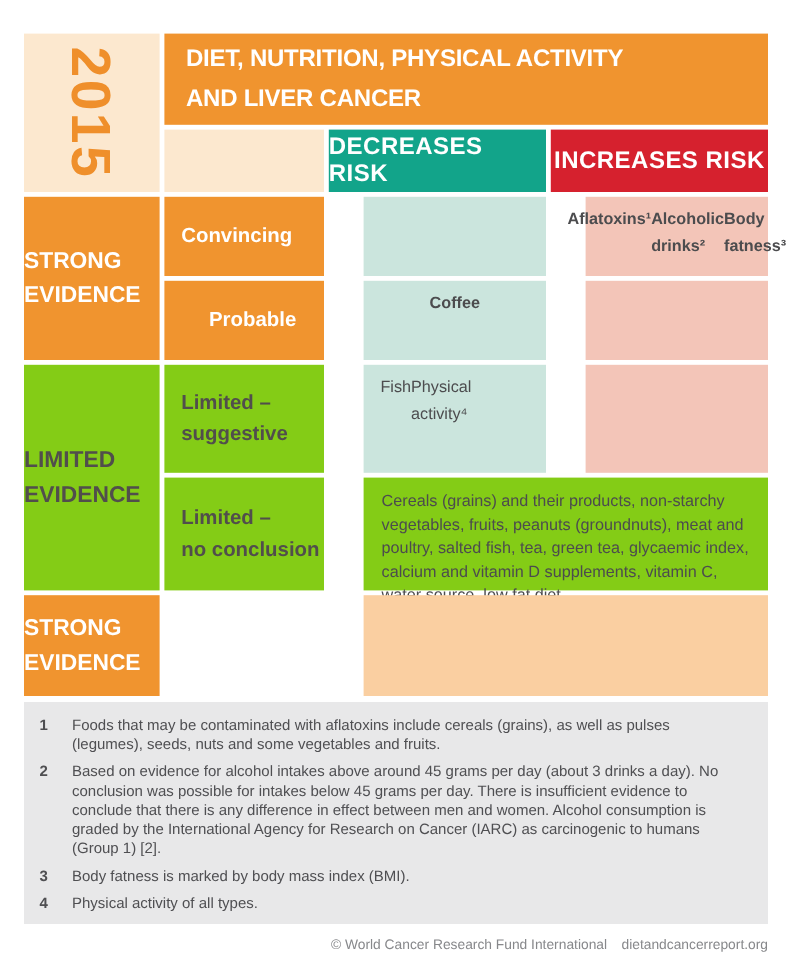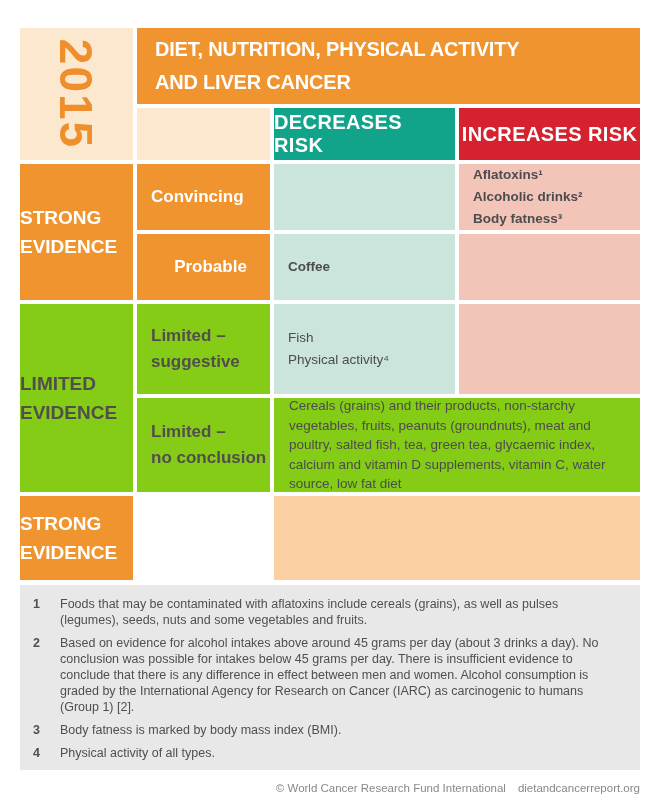--- a/index.html
+++ b/index.html
@@ -105,25 +105,26 @@
     font-weight: bold;
     font-size: 17px;
     line-height: 26px;
     padding-left: 14px;
     white-space: pre-line;
   }
   .label-white { color: #ffffff; }
   .label-dark  { color: #514e4c; }
   .c-subst-label { font-size: 16px; line-height: 25px; }
   .content-cell {
-    flex-direction: column;
+    flex-direction: row;
     justify-content: center;
     padding: 8px 14px;
     color: #4c4c4e;
     font-size: 13.5px;
+    margin-left: 29px;
   }
   .content-cell .item { line-height: 22px; }
   .item-strong { font-weight: bold; }
   .item-normal { font-weight: normal; }
   .c-nocon-body { line-height: 19.5px; font-weight: normal; padding: 10px 15px; }
 
   
   .footnotes {
     margin-top: 5px;
     width: 620px;

